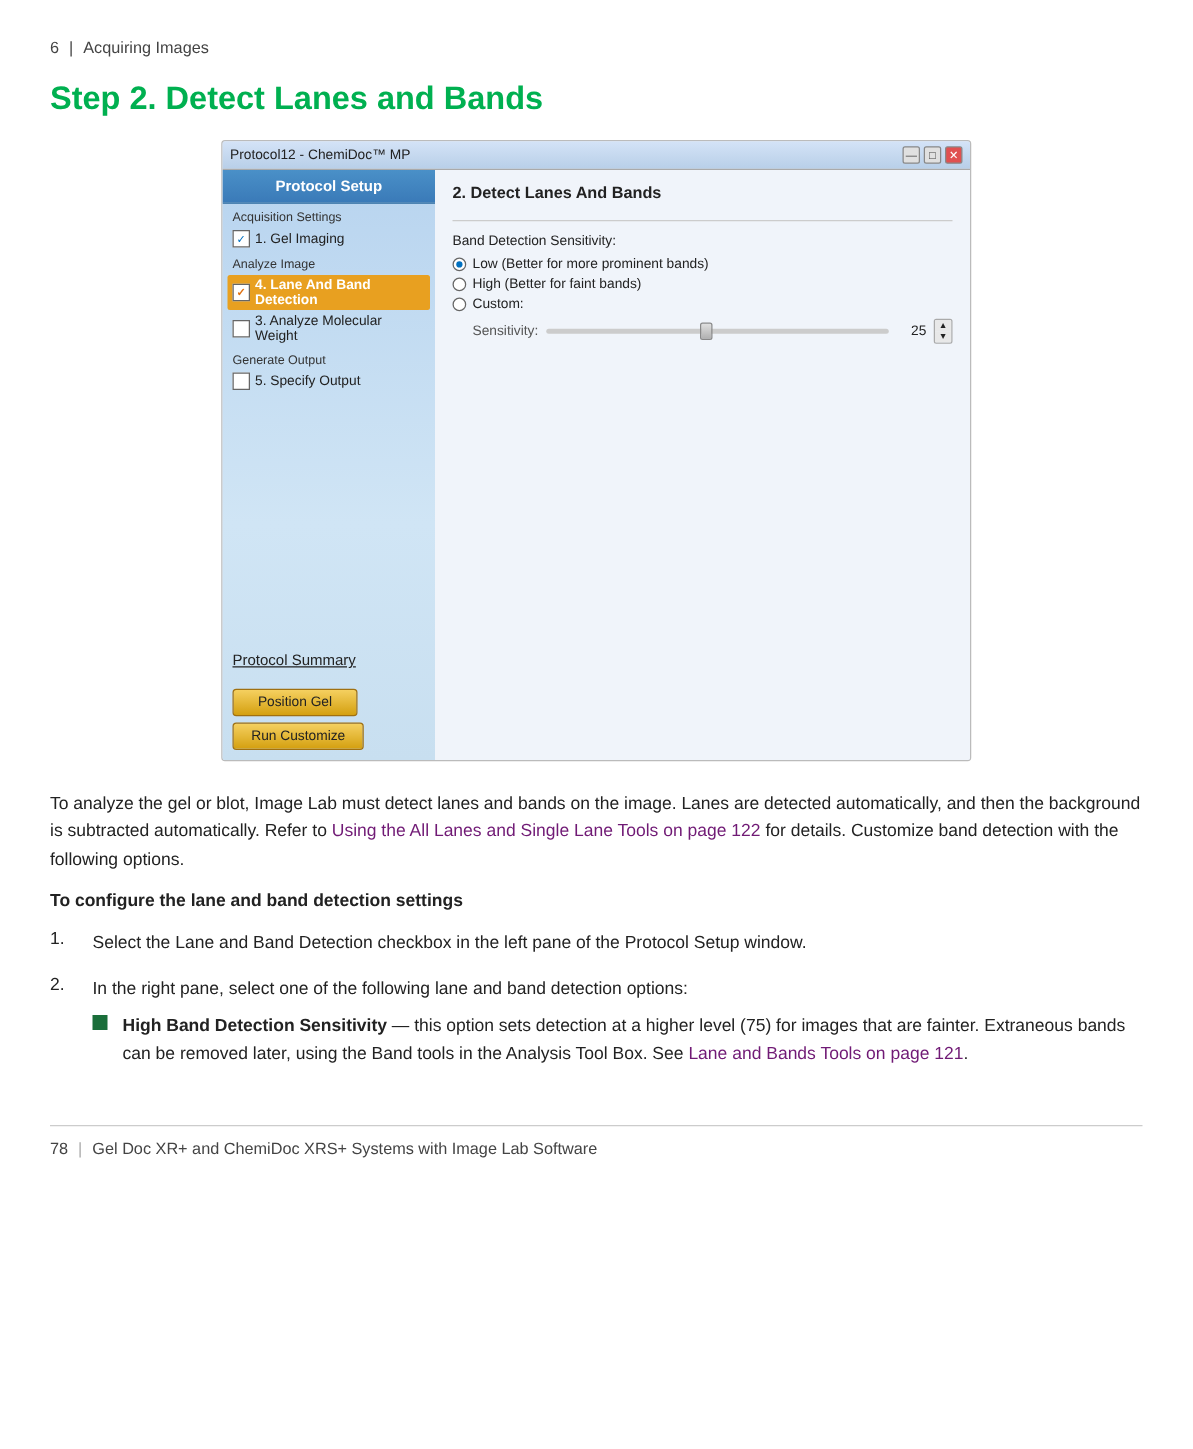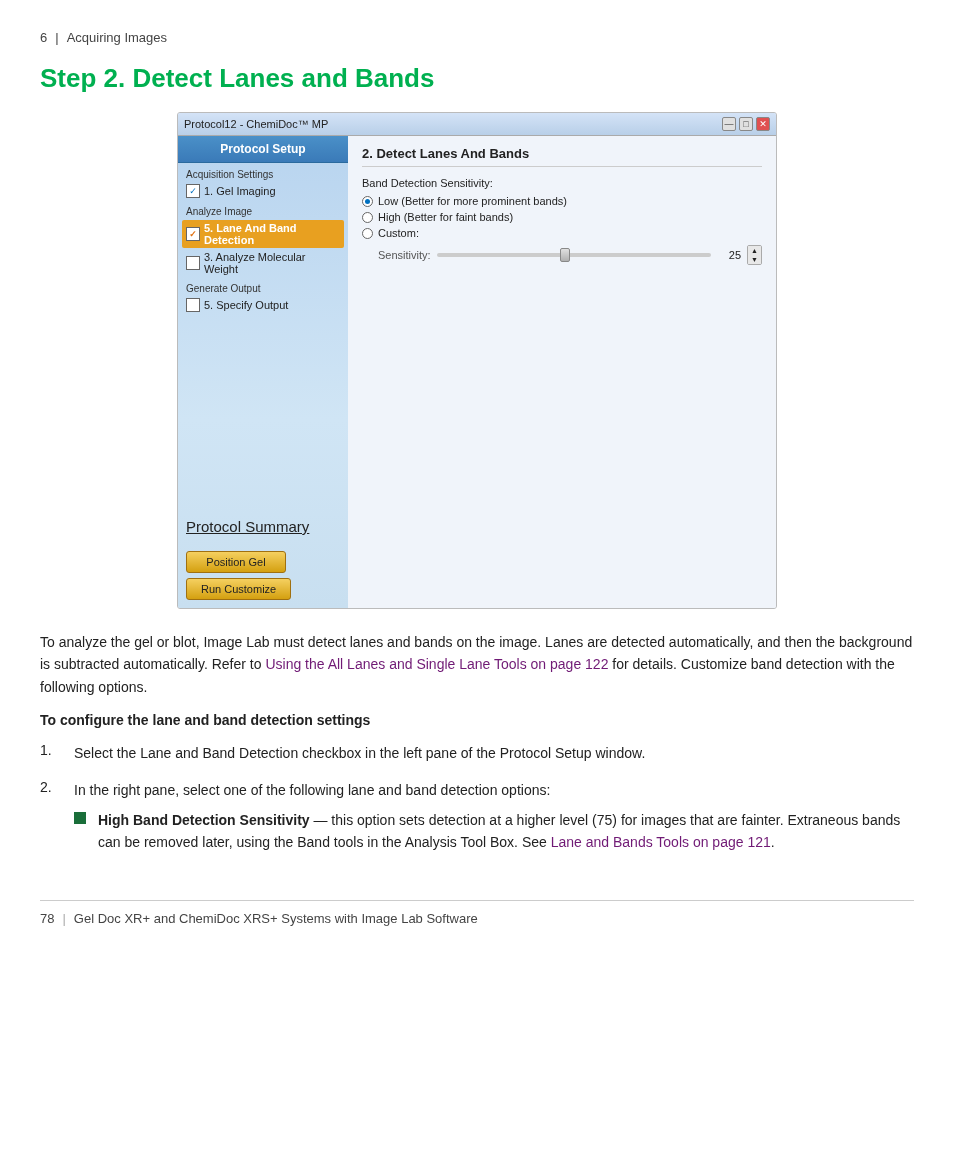--- a/index.html
+++ b/index.html
@@ -147,21 +147,21 @@
       background: #fff;
     }
     .checkbox-icon.checked-orange::after {
       content: '✓';
       color: #e07010;
     }
 
     .left-spacer { flex: 1; }
 
     .protocol-summary-link {
-      font-size: 15px;
+      font-size: 12px;
       color: #222;
       text-decoration: underline;
       padding: 8px 8px;
       cursor: pointer;
     }
 
     .left-buttons {
       padding: 8px;
       display: flex;
       flex-direction: column;
@@ -187,21 +187,21 @@
       background: #f0f4fa;
       padding: 10px 14px;
     }
 
     .right-pane-title {
       font-size: 13px;
       font-weight: bold;
       color: #222;
       margin-bottom: 10px;
       border-bottom: 1px solid #ccc;
-      padding-bottom: 5px;
+      padding-bottom: 15px;
     }
 
     .band-section-label {
       font-size: 11px;
       color: #222;
       margin-bottom: 6px;
     }
 
     .radio-option {
       display: flex;
@@ -413,21 +413,21 @@
 
         <div class="left-section-label">Acquisition Settings</div>
         <div class="left-item">
           <div class="checkbox-icon checked"></div>
           <span>1. Gel Imaging</span>
         </div>
 
         <div class="left-section-label">Analyze Image</div>
         <div class="left-item active">
           <div class="checkbox-icon checked-orange"></div>
-          <span>5. Lane And Band Detection</span>
+          <span>4. Lane And Band Detection</span>
         </div>
         <div class="left-item">
           <div class="checkbox-icon"></div>
           <span>3. Analyze Molecular Weight</span>
         </div>
 
         <div class="left-section-label">Generate Output</div>
         <div class="left-item">
           <div class="checkbox-icon"></div>
           <span>5. Specify Output</span>

